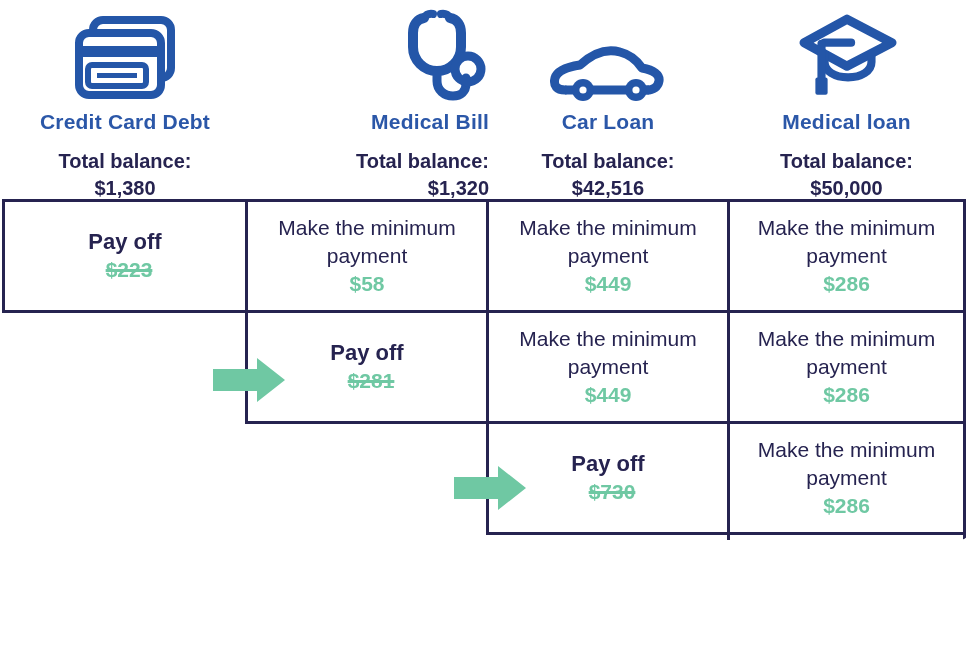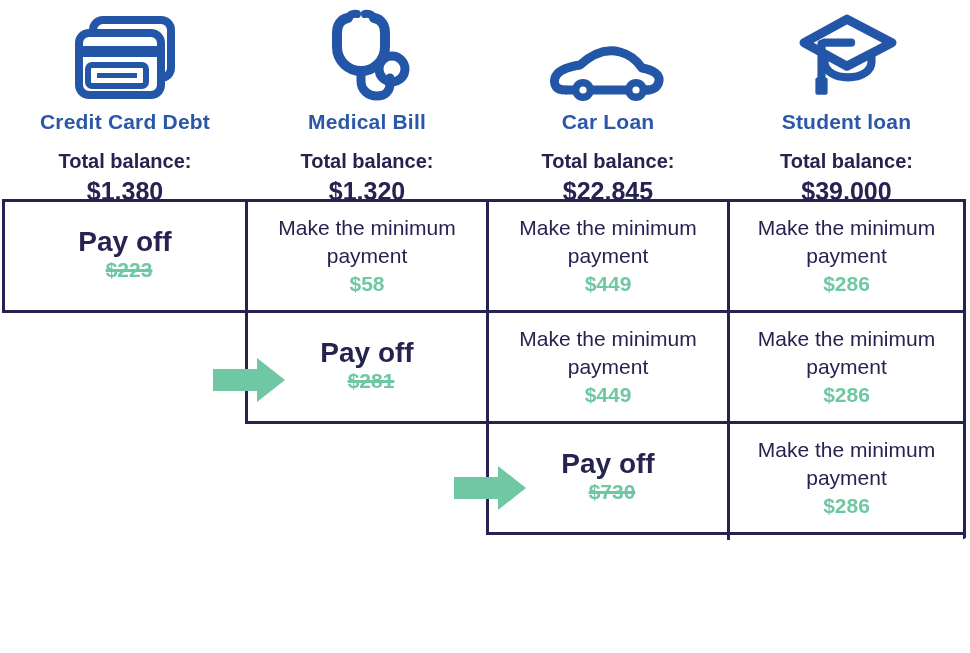--- a/index.html
+++ b/index.html
@@ -3,38 +3,38 @@
 <meta charset="utf-8">
 <style>
   html,body{margin:0;padding:0;background:#fff;}
   .stage{
     position:relative;width:970px;height:540px;background:#fff;
     font-family:"Liberation Sans",sans-serif;overflow:hidden;border-radius:10px;
   }
   
   .debt-col{position:absolute;top:4px;display:flex;flex-direction:column;align-items:center;text-align:center;}
   .col0{left:2px;width:246px;}
-  .col1{left:245px;width:244px;}
+  .col1{left:245px;width:244px;align-items:flex-end;}
   .col2{left:486px;width:244px;justify-content:center;}
   .col3{left:727px;width:239px;}
   .debt-icon{height:100px;display:flex;align-items:flex-end;justify-content:center;}
   .debt-name{color:#2B57A8;font-weight:700;font-size:21px;margin-top:6px;letter-spacing:.2px;}
   .balance-label{color:#262350;font-weight:700;font-size:20px;margin-top:16px;}
-  .balance-amount{color:#262350;font-weight:700;font-size:25px;margin-top:4px;}
+  .balance-amount{color:#262350;font-weight:700;font-size:20px;margin-top:4px;}
   
   .cell{
     position:absolute;box-sizing:border-box;border:3px solid #262350;background:#fff;
     display:flex;flex-direction:column;align-items:center;justify-content:center;text-align:center;
   }
   .r0{top:199px;height:114px;}
   .r1{top:310px;height:114px;}
   .r2{top:421px;height:114px;}
   .r3{top:532px;height:112px;}
   .cell .label{color:#262350;font-size:21px;line-height:28px;max-width:205px;}
-  .cell.payoff .label{font-weight:700;font-size:28px;}
+  .cell.payoff .label{font-weight:700;font-size:22px;}
   .cell .amount{color:#6FC8A3;font-weight:700;font-size:21px;line-height:28px;}
   .cell.payoff .amount{text-decoration:line-through;text-decoration-thickness:2.5px;margin-left:8px;}
   
   .arrow{position:absolute;width:72px;height:44px;z-index:5;}
   .arrow1{left:213px;top:358px;}
   .arrow2{left:454px;top:466px;}
   .arrow3{left:695px;top:576px;}
 </style>
 </head>
 <body>
@@ -77,36 +77,36 @@
         <path d="M16 45 c-8 0 -12 -4 -10 -12 c2 -7 12 -11 25 -13 c12 -11 26 -17 40 -13 c12 3 18 10 22 16 c12 2 18 7 17 13 c-1 6 -6 9 -12 9" fill="none" stroke="#2456A8" stroke-width="9" stroke-linecap="round" stroke-linejoin="round"></path>
         <line x1="16" y1="45" x2="100" y2="45" stroke="#2456A8" stroke-width="9"></line>
         <circle cx="34" cy="45" r="11" fill="#2456A8"></circle>
         <circle cx="34" cy="45" r="3.6" fill="#fff"></circle>
         <circle cx="87" cy="45" r="11" fill="#2456A8"></circle>
         <circle cx="87" cy="45" r="3.6" fill="#fff"></circle>
       </svg>
     </div>
     <div class="debt-name">Car Loan</div>
     <div class="balance-label">Total balance:</div>
-    <div class="balance-amount">$22,845</div>
+    <div class="balance-amount">$42,516</div>
   </div>
 
   <div class="debt-col col3">
     <div class="debt-icon">
       <svg width="102" height="92" viewBox="0 0 100 90">
         <path d="M50 7 L94 30 L50 53 L8 30 Z" fill="none" stroke="#2456A8" stroke-width="9" stroke-linejoin="round"></path>
         <path d="M54 30 H28" fill="none" stroke="#2456A8" stroke-width="8" stroke-linecap="round"></path>
         <path d="M28 41 v8 c0 9 10 15 23 15 c13 0 23 -6 23 -15 v-8" fill="none" stroke="#2456A8" stroke-width="8"></path>
         <path d="M25 31 V66" fill="none" stroke="#2456A8" stroke-width="8" stroke-linecap="round"></path>
         <rect x="19" y="64" width="12" height="17" rx="2" fill="#2456A8"></rect>
       </svg>
     </div>
-    <div class="debt-name">Student loan</div>
+    <div class="debt-name">Medical loan</div>
     <div class="balance-label">Total balance:</div>
-    <div class="balance-amount">$39,000</div>
+    <div class="balance-amount">$50,000</div>
   </div>
 
   <div class="cell payoff r0 col0">
     <div class="label">Pay off</div>
     <div class="amount">$223</div>
   </div>
   <div class="cell r0 col1">
     <div class="label">Make the minimum payment</div>
     <div class="amount">$58</div>
   </div>

